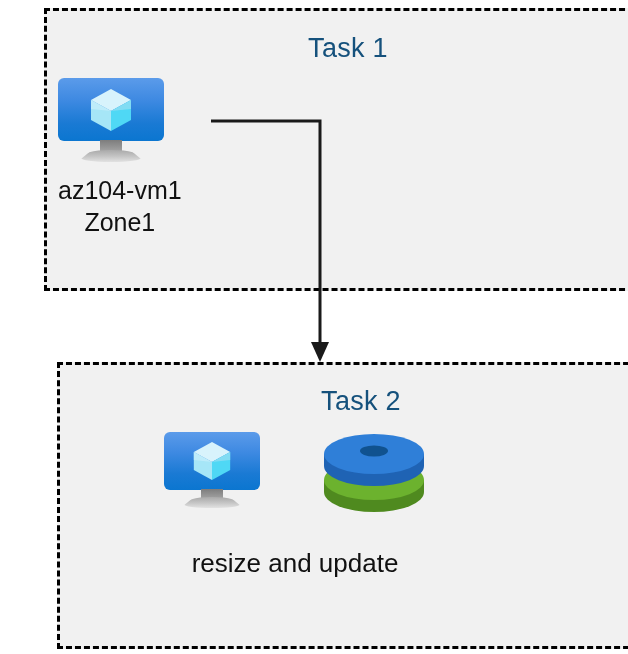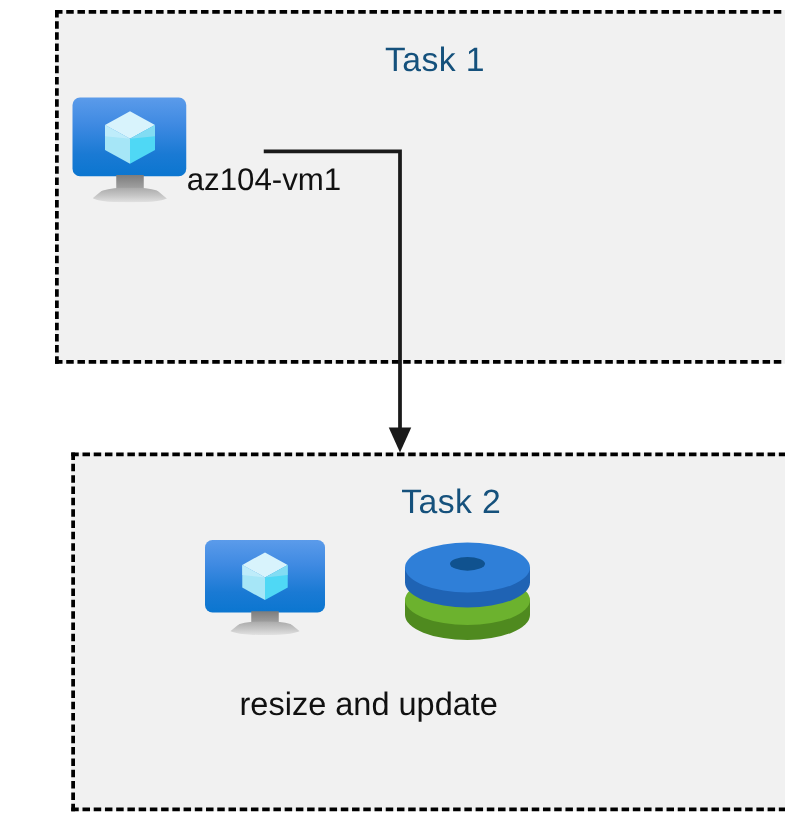--- a/index.html
+++ b/index.html
@@ -39,21 +39,22 @@
     letter-spacing: 0.3px;
     white-space: nowrap;
   }
   #task1-title { top: 22px; }
   #task2-title { top: 21px; }
 
   
   .vm-node {
     position: absolute;
     display: flex;
-    align-items: flex-end;
+    flex-direction: column;
+    align-items: flex-start;
   }
   #vm1-node { left: 58px;  top: 78px;  width: 215px; }
   #vm2-node { left: 362px; top: 78px;  width: 215px; }
 
   .vm-label {
     margin-top: 14px;
     color: #111111;
     font-size: 25px;
     line-height: 1.28;
     text-align: center;
@@ -171,21 +172,21 @@
             <polygon points="2,13 22,24 22,44 2,33" fill="#a6e6f7"></polygon>
             <polygon points="42,13 42,33 22,44 22,24" fill="#4fd8f5"></polygon>
             <polygon points="2,13 22,24 2,22" fill="#c2ecfa" opacity="0.85"></polygon>
             <polygon points="42,13 22,24 42,22" fill="#8fddf3" opacity="0.8"></polygon>
           </svg>
         </div>
       </div>
       <div class="vm-neck"></div>
       <div class="vm-base"></div>
     </div>
-    <div class="vm-label"><span>az104-vm1</span><br></div>
+    <div class="vm-label"><span>az104-vm1</span><br><span>Zone1</span></div>
   </div>
 
 
   <div class="task-box" id="task2-box">
     <div class="task-title" id="task2-title">Task 2</div>
   </div>
 
   <div id="task2-content">
     <div id="task2-icons">
 

